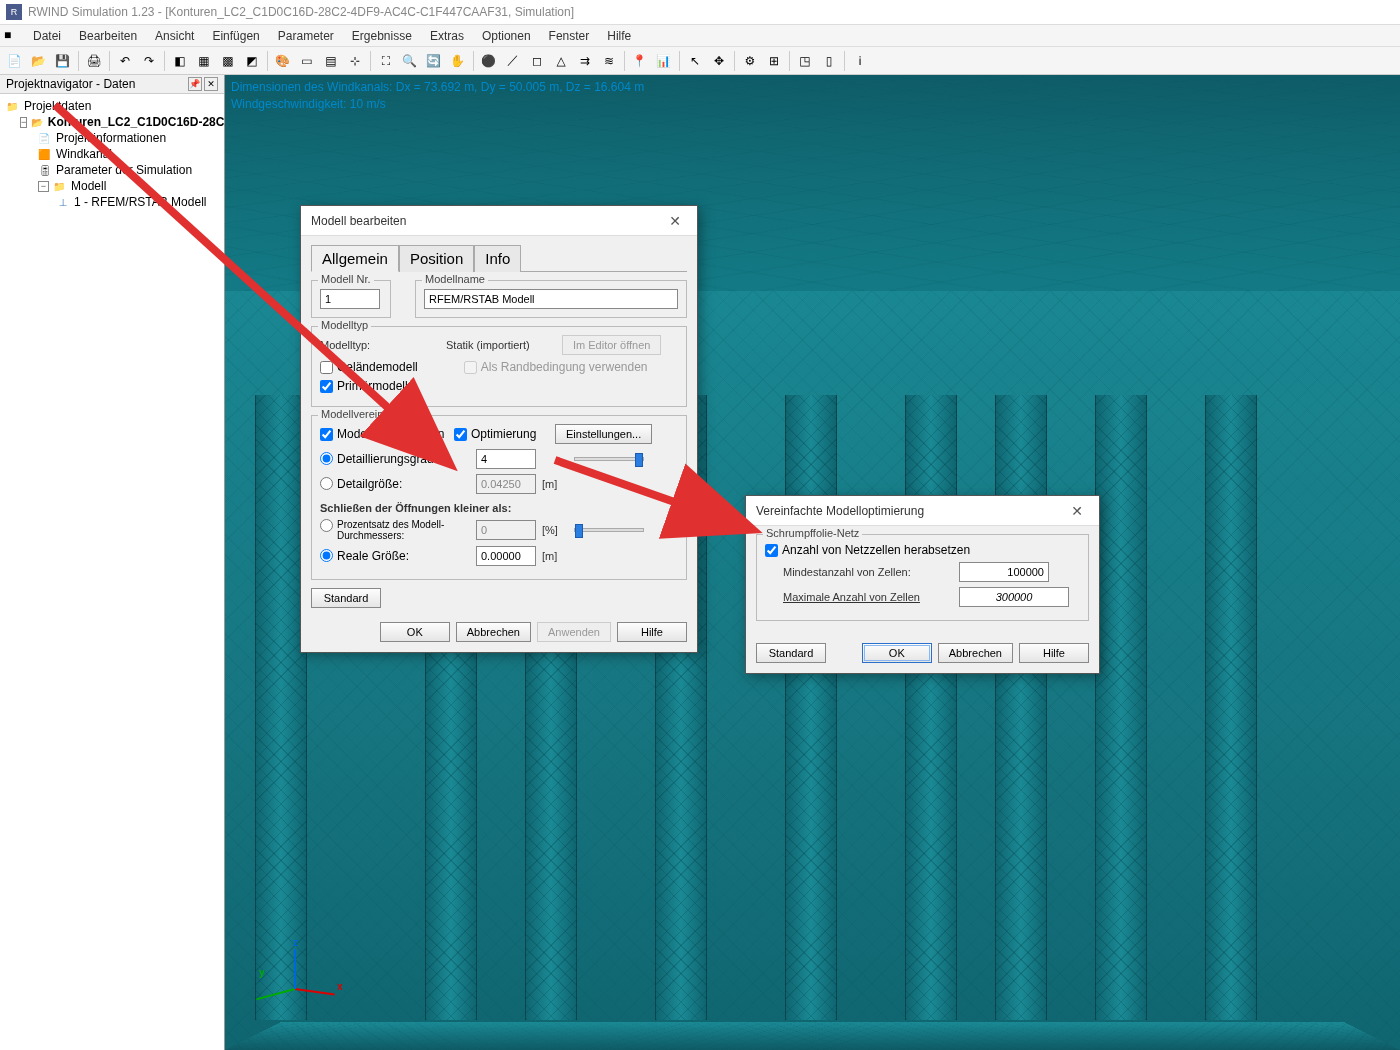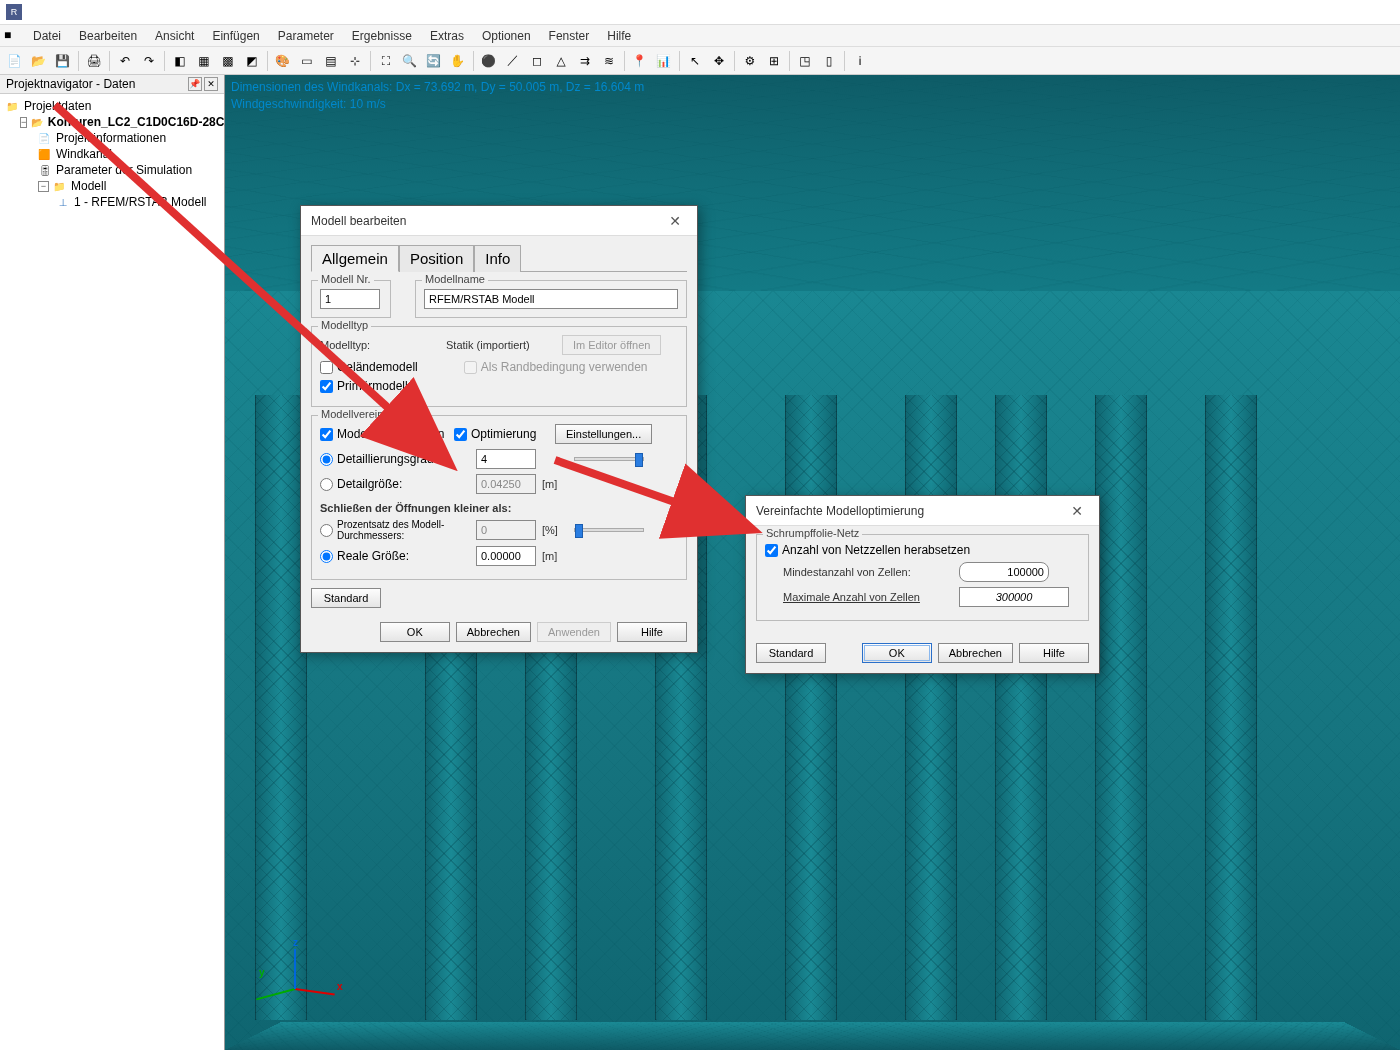--- a/index.html
+++ b/index.html
@@ -84,39 +84,40 @@
 .fieldset { border: 1px solid #bbb; margin-bottom: 8px; padding: 8px; position:relative; background:#f0f0f0;}
 .fieldset .legend { position:absolute; top:-8px; left:6px; background:#f0f0f0; padding:0 3px; font-size:11px; color:#444;}
 .row { display:flex; align-items:center; gap:6px; margin-bottom:5px; font-size:11px;}
 .label { font-size:11px; color:#333; }
 input[type=text].fld { border:1px solid #888; padding:2px 4px; font-size:11px; background:#fff; height:20px;}
 input[type=text].fld:disabled { background:#f0f0f0; color:#888;}
 .btn { border:1px solid #888; background:linear-gradient(#fdfdfd,#e5e5e5); padding:3px 10px; font-size:11px; min-width:70px; text-align:center;}
 .btn:disabled, .btn.disabled { color:#999; background:#eee; border-color:#ccc;}
 .btn.primary { border:1px solid #2a6fc9; outline:1px solid #8ab8ee; outline-offset:-3px;}
 .checkbox { display:inline-flex; align-items:center; gap:4px; font-size:11px;}
-.radio { display:inline-flex; align-items:center; gap:4px; font-size:11px;}
+.radio { display:inline-flex; align-items:flex-start; gap:4px; font-size:11px;}
 input[type=checkbox],input[type=radio]{ margin:0;}
 .slider { width:70px; height:4px; background:#ddd; border:1px solid #aaa; position:relative; }
 .slider .thumb { position:absolute; top:-5px; width:8px; height:14px; background:#2a7de1; border:1px solid #1a5db0;}
 .dlg-buttons { display:flex; justify-content:flex-end; gap:6px; padding:6px 10px 10px; }
 
 
 .arrow { position:absolute; pointer-events:none; }
 .arrow svg { overflow:visible; }
 
 .folder-icon { color:#d9a93e; }
 .page-icon { color:#6a8ac0; }
 
 </style>
 </head>
 <body>
 
 <div class="titlebar">
   <div class="app-icon">R</div>
+  <span>RWIND Simulation 1.23 - [Konturen_LC2_C1D0C16D-28C2-4DF9-AC4C-C1F447CAAF31, Simulation]</span>
 </div>
 
 <div class="menubar">
   <div class="app-icon" style="width:16px;height:16px;margin-right:4px;">■</div>
   <div class="item">Datei</div>
   <div class="item">Bearbeiten</div>
   <div class="item">Ansicht</div>
   <div class="item">Einfügen</div>
   <div class="item">Parameter</div>
   <div class="item">Ergebnisse</div>
@@ -369,21 +370,21 @@
     <div class="fieldset">
       <div class="legend">Schrumpffolie-Netz</div>
       <div class="row">
         <label class="checkbox">
             <input type="checkbox" checked="" style="">
             <span>Anzahl von Netzzellen herabsetzen</span>
           </label>
       </div>
       <div class="row" style="padding-left:18px;">
         <span class="label" style="width:170px;">Mindestanzahl von Zellen:</span>
-        <input type="text" class="fld" style="width: 90px; text-align: right; border-radius: 8px;" value="100000">
+        <input type="text" class="fld" style="width: 90px; text-align: right;" value="100000">
       </div>
       <div class="row" style="padding-left:18px;">
         <span class="label" style="width:170px;text-decoration:underline;">Maximale Anzahl von Zellen</span>
         <input type="text" class="fld" style="width: 110px; text-align: center; font-style: italic;" value="300000">
       </div>
     </div>
   </div>
   <div class="dlg-buttons" style="justify-content:space-between;">
     <button class="btn">Standard</button>
     <div style="display:flex; gap:6px;">

